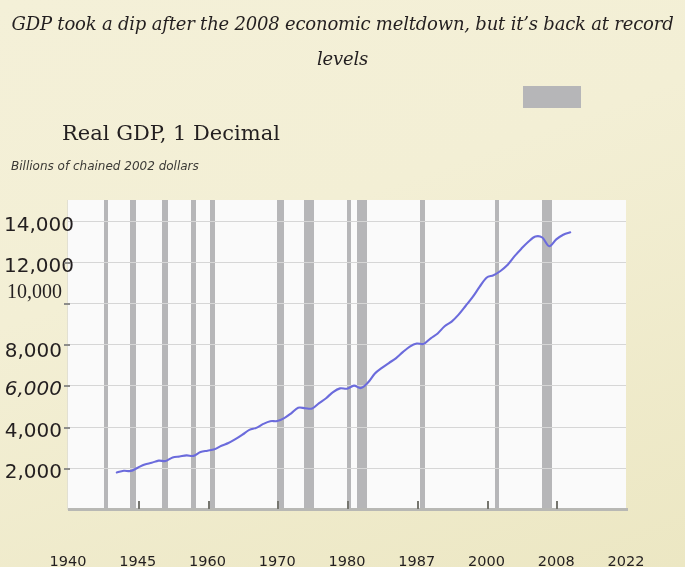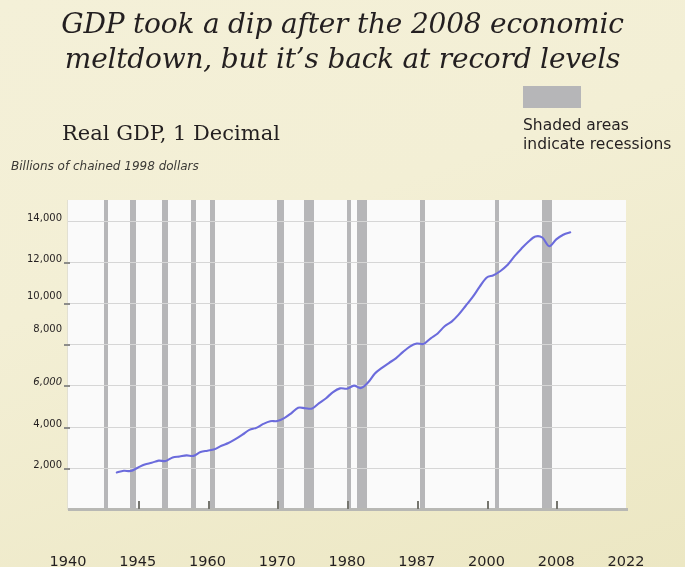--- a/index.html
+++ b/index.html
@@ -17,21 +17,21 @@
 
   
   #title {
     position: absolute;
     left: 0;
     top: 6px;
     width: 685px;
     text-align: center;
     font-family: "DejaVu Serif", serif;
     font-style: italic;
-    font-size: 28px;
+    font-size: 18px;
     line-height: 35px;
     color: #231f20;
     letter-spacing: -0.2px;
   }
 
   
   #series-title {
     position: absolute;
     left: 62px;
     top: 121px;
@@ -119,21 +119,21 @@
     width: 558px;
     height: 309px;
   }
 
   
   .ytick-label {
     position: absolute;
     right: 0;
     width: 58px;
     text-align: right;
-    font-size: 10px;
+    font-size: 20px;
     color: #231f20;
     transform: translateY(-9px);
   }
   #ylabels {
     position: absolute;
     left: 0;
     top: 200px;
     width: 62px;
     height: 309px;
   }
@@ -161,25 +161,24 @@
     color: #231f20;
     margin-top: 28px;
   }
 </style>
 </head>
 <body>
 
 <div id="title">GDP took a dip after the 2008 economic meltdown, but it’s back at record levels</div>
 
 <div id="series-title">Real GDP, 1 Decimal</div>
-<div id="series-units">Billions of chained 1998 dollars</div>
+<div id="series-units">Billions of chained 2002 dollars</div>
 
 <div id="legend">
   <div id="legend-swatch" style="background: rgb(182, 182, 184);"></div>
-  <div id="legend-label">Shaded areas indicate recessions</div>
 </div>
 
 <div id="axis-left-edge"></div>
 
 <div id="plot">
   <div id="plot-inner">
     <div id="recession-bands">
         <div class="recession" style="left: 35.5725px; width: 4.8825px; background: rgb(182, 182, 184);"></div>
         <div class="recession" style="left: 62.0775px; width: 6.2775px; background: rgb(182, 182, 184);"></div>
         <div class="recession" style="left: 94.1625px; width: 6.2775px; background: rgb(182, 182, 184);"></div>
@@ -207,22 +206,22 @@
     </svg>
   </div>
 </div>
 
 <div id="axis-bottom"></div>
 
 <div id="ylabels">
     <div class="ytick-label" style="top: 267.8px;">2,000</div>
     <div class="ytick-label" style="top: 226.6px;">4,000</div>
     <div class="ytick-label" style="top: 185.4px; font-style: italic;">6,000</div>
-    <div class="ytick-label" style="top: 132px;">8,000</div>
-    <div class="ytick-label" style="top: 99px;">10,000</div>
+    <div class="ytick-label" style="top: 147px;">8,000</div>
+    <div class="ytick-label" style="top: 89px; font-family: Liberation Serif, serif;">10,000</div>
     <div class="ytick-label" style="top: 61.8px; text-align: right;">12,000</div>
     <div class="ytick-label" style="top: 20.6px;">14,000</div>
   </div>
 <div id="ymarks">
     <div class="ytick-mark" style="top: 467.8px;"></div>
     <div class="ytick-mark" style="top: 426.6px;"></div>
     <div class="ytick-mark" style="top: 385.4px;"></div>
     <div class="ytick-mark" style="top: 344.2px;"></div>
     <div class="ytick-mark" style="top: 303px;"></div>
     <div class="ytick-mark" style="top: 261.8px;"></div>

